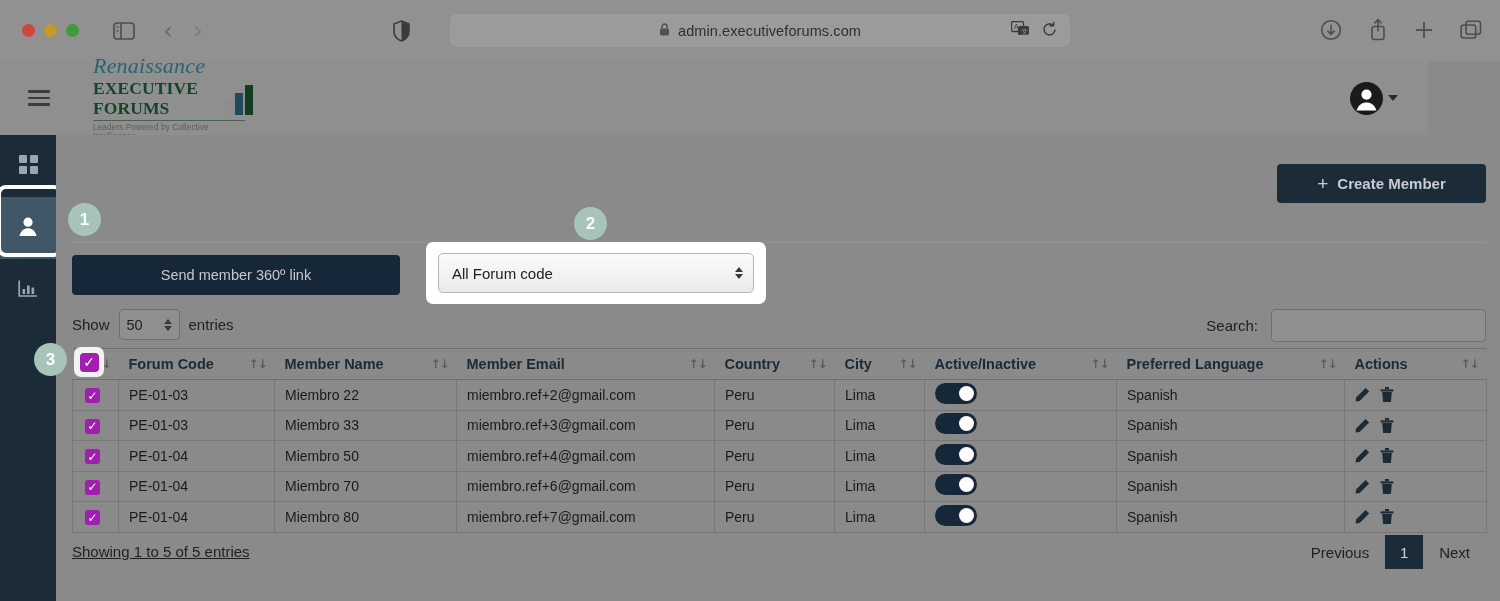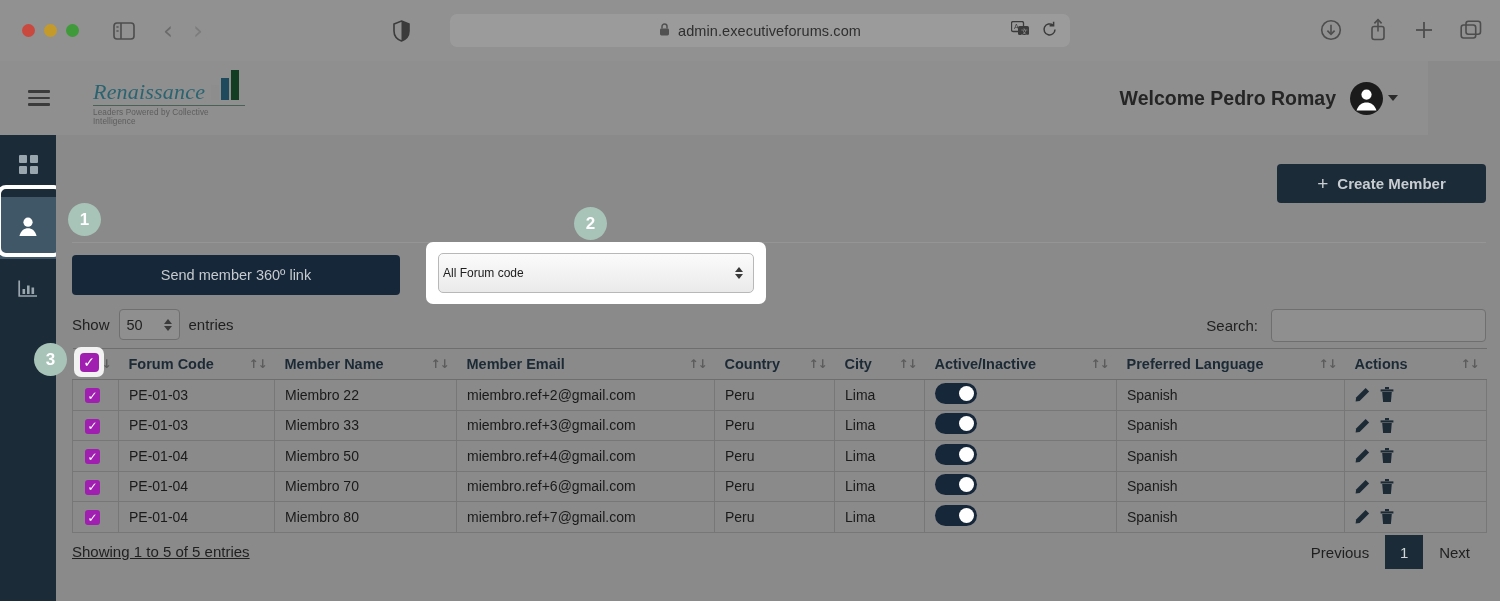--- a/index.html
+++ b/index.html
@@ -121,21 +121,21 @@
   .forum-select-focus {
     position: absolute; left: 370px; top: 107px; width: 340px; height: 62px;
     background: #ffffff; border-radius: 7px;
   }
   .forum-select {
     position: absolute; left: 382px; top: 118px; width: 316px; height: 40px;
     background: linear-gradient(#fbfbfb, #eaeaea);
     border: 1px solid #b8b8b8; border-radius: 5px;
     display: flex; align-items: center; cursor: pointer;
   }
-  .forum-select-label { font-size: 12px; color: #202020; margin-left: 4px; }
+  .forum-select-label { font-size: 15px; color: #202020; margin-left: 13px; }
   .select-stepper {
     position: absolute; right: 10px; top: 50%; transform: translateY(-50%);
     display: flex; flex-direction: column; align-items: center; gap: 2px; color: #3a3a3a;
   }
   .tri-up { width: 0; height: 0; border-left: 4.5px solid transparent; border-right: 4.5px solid transparent; border-bottom: 5.5px solid #3a3a3a; }
   .tri-down { width: 0; height: 0; border-left: 4.5px solid transparent; border-right: 4.5px solid transparent; border-top: 5.5px solid #3a3a3a; }
 
   
   .show-entries { position: absolute; left: 16px; top: 174px; display: flex; align-items: center; gap: 9px; }
   .show-entries .lbl { font-size: 15px; color: #1f1f1f; }
@@ -337,33 +337,33 @@
     <div class="hamburger">
         <i></i>
         <i></i>
         <i></i>
       </div>
 
     <div class="logo">
       <div class="logo-row">
         <div class="logo-words">
           <span class="logo-ren">Renaissance</span>
+          <span class="logo-exec">EXECUTIVE FORUMS</span>
         </div>
         <div class="logo-bars">
           <i class="bar-gray"></i>
             <i class="bar-teal"></i>
             <i class="bar-green"></i>
         </div>
       </div>
       <div class="logo-rule"></div>
       <div class="logo-tag">Leaders Powered by Collective Intelligence</div>
     </div>
 
     <div class="welcome-wrap">
-      <span class="welcome-text">Welcome Pedro Romay</span>
       <span class="avatar-wrap">
         <svg width="33" height="33" viewBox="0 0 33 33">
             <circle cx="16.5" cy="16.5" r="16.5" fill="#1b1b1b"></circle>
             <circle cx="16.5" cy="12.6" r="5.1" fill="#ffffff"></circle>
             <path d="M6.6 28.5 C8.2 22.8 12.1 20.4 16.5 20.4 C20.9 20.4 24.8 22.8 26.4 28.5 Z" fill="#ffffff"></path>
           </svg>
         <span class="caret-down"></span>
       </span>
     </div>
   </div>

